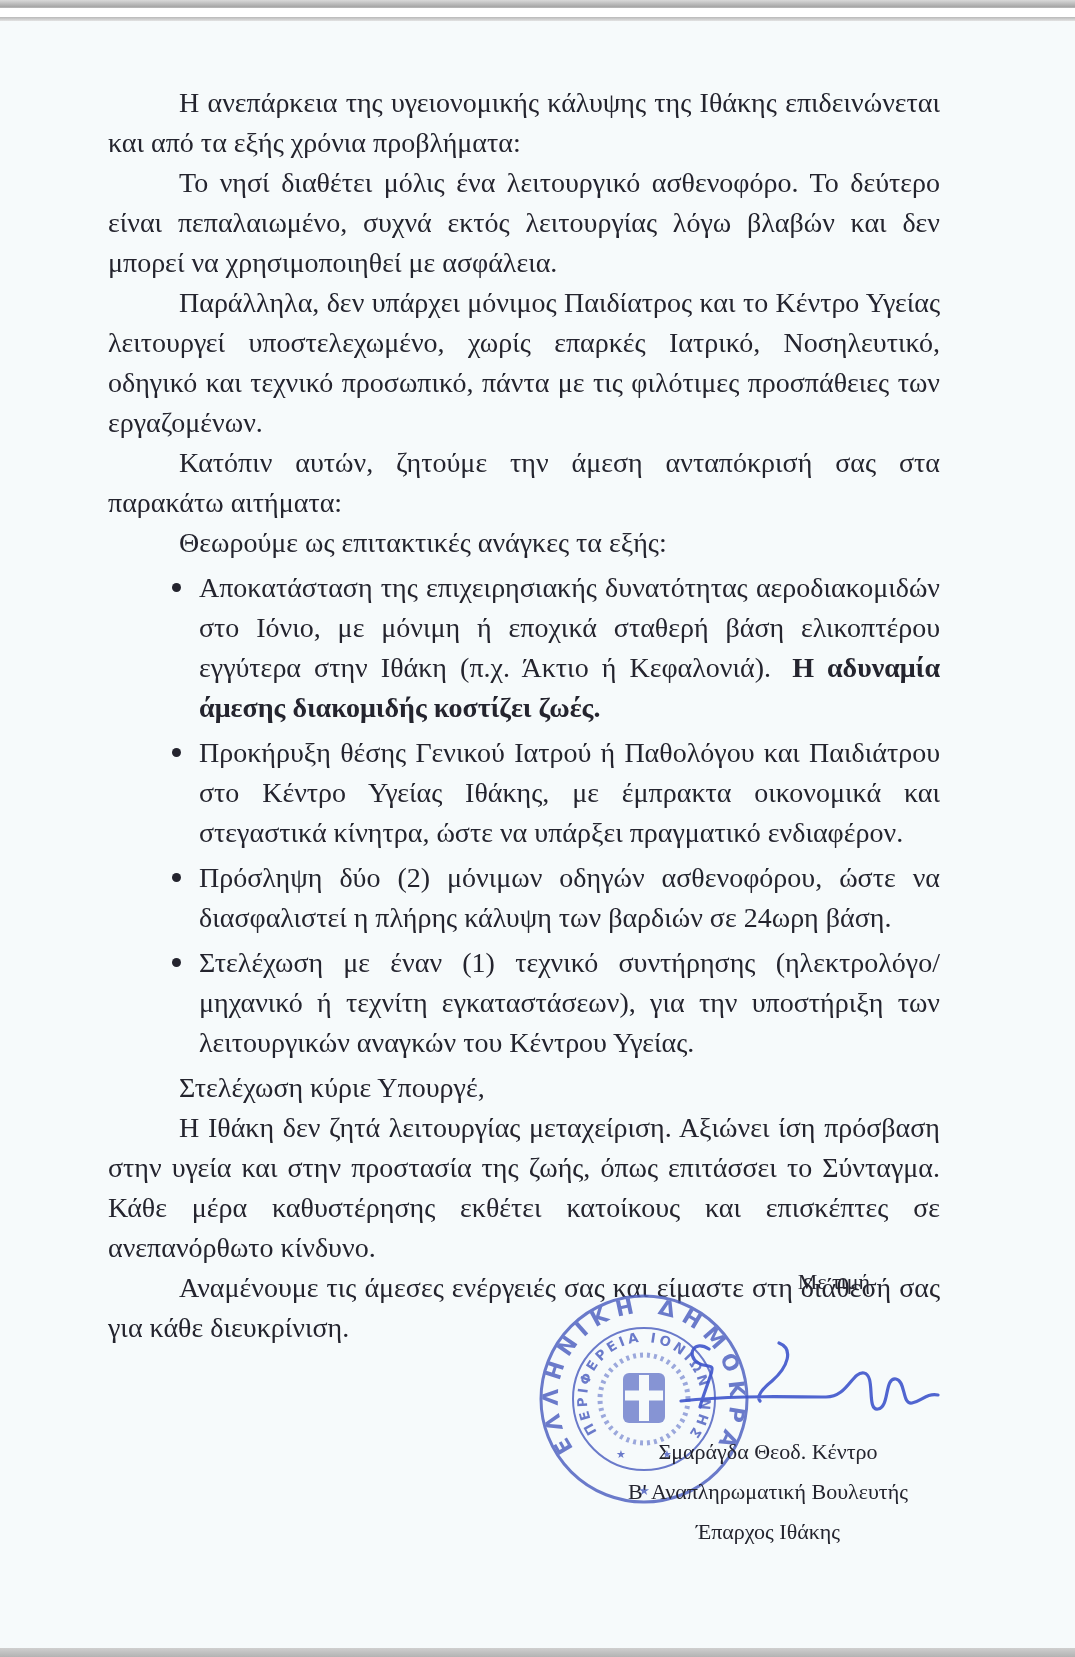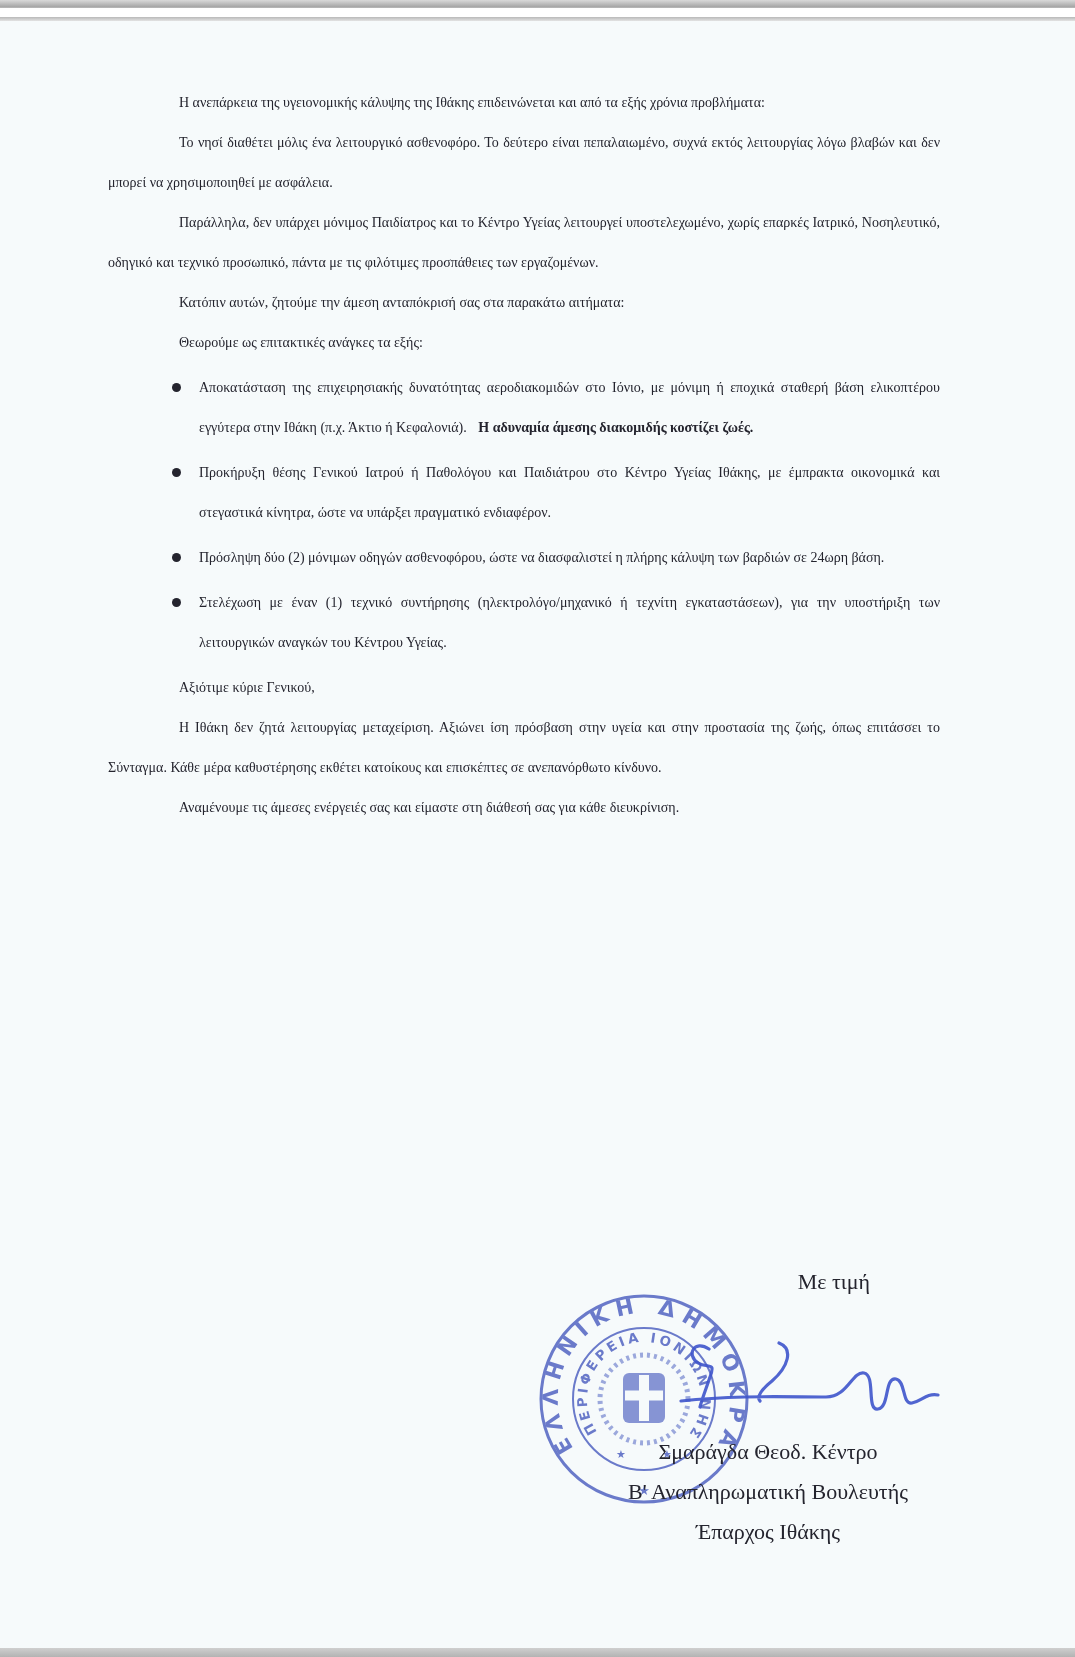--- a/index.html
+++ b/index.html
@@ -16,21 +16,21 @@
 
   
   .page{
     position:relative;
     height:1627px;
     background:#f6fafb;
     color:#24242e;
   }
   .doc{
     padding:62px 135px 0 108px;
-    font-size:14px;
+    font-size:28px;
     line-height:40px;
   }
   .para{
     margin:0;
     text-indent:71px;
     text-align:justify;
   }
   .bullets{
     list-style:none;
     margin:2px 0;
@@ -108,21 +108,21 @@
       <li>
         <span class="bdot"></span>
         <span>Πρόσληψη δύο (2) μόνιμων οδηγών ασθενοφόρου, ώστε να διασφαλιστεί η πλήρης κάλυψη των βαρδιών σε 24ωρη βάση.</span>
       </li>
       <li>
         <span class="bdot"></span>
         <span>Στελέχωση με έναν (1) τεχνικό συντήρησης (ηλεκτρολόγο/μηχανικό ή τεχνίτη εγκαταστάσεων), για την υποστήριξη των λειτουργικών αναγκών του Κέντρου Υγείας.</span>
       </li>
     </ul>
 
-    <p class="para">Αξιότιμε κύριε Γενικού,</p>
+    <p class="para">Στελέχωση κύριε Υπουργέ,</p>
     <p class="para">Η Ιθάκη δεν ζητά λειτουργίας μεταχείριση. Αξιώνει ίση πρόσβαση στην υγεία και στην προστασία της ζωής, όπως επιτάσσει το Σύνταγμα. Κάθε μέρα καθυστέρησης εκθέτει κατοίκους και επισκέπτες σε ανεπανόρθωτο κίνδυνο.</p>
     <p class="para">Αναμένουμε τις άμεσες ενέργειές σας και είμαστε στη διάθεσή σας για κάθε διευκρίνιση.</p>
   </main>
 
   <div class="regards">Με τιμή</div>
 
   <svg class="stamp-svg" viewBox="0 0 222 222" xmlns="http://www.w3.org/2000/svg">
     <g stroke="#4c5fc0" fill="none">
       <circle cx="111" cy="111" r="103" stroke-width="3"></circle>
       <circle cx="111" cy="111" r="71" stroke-width="2"></circle>

